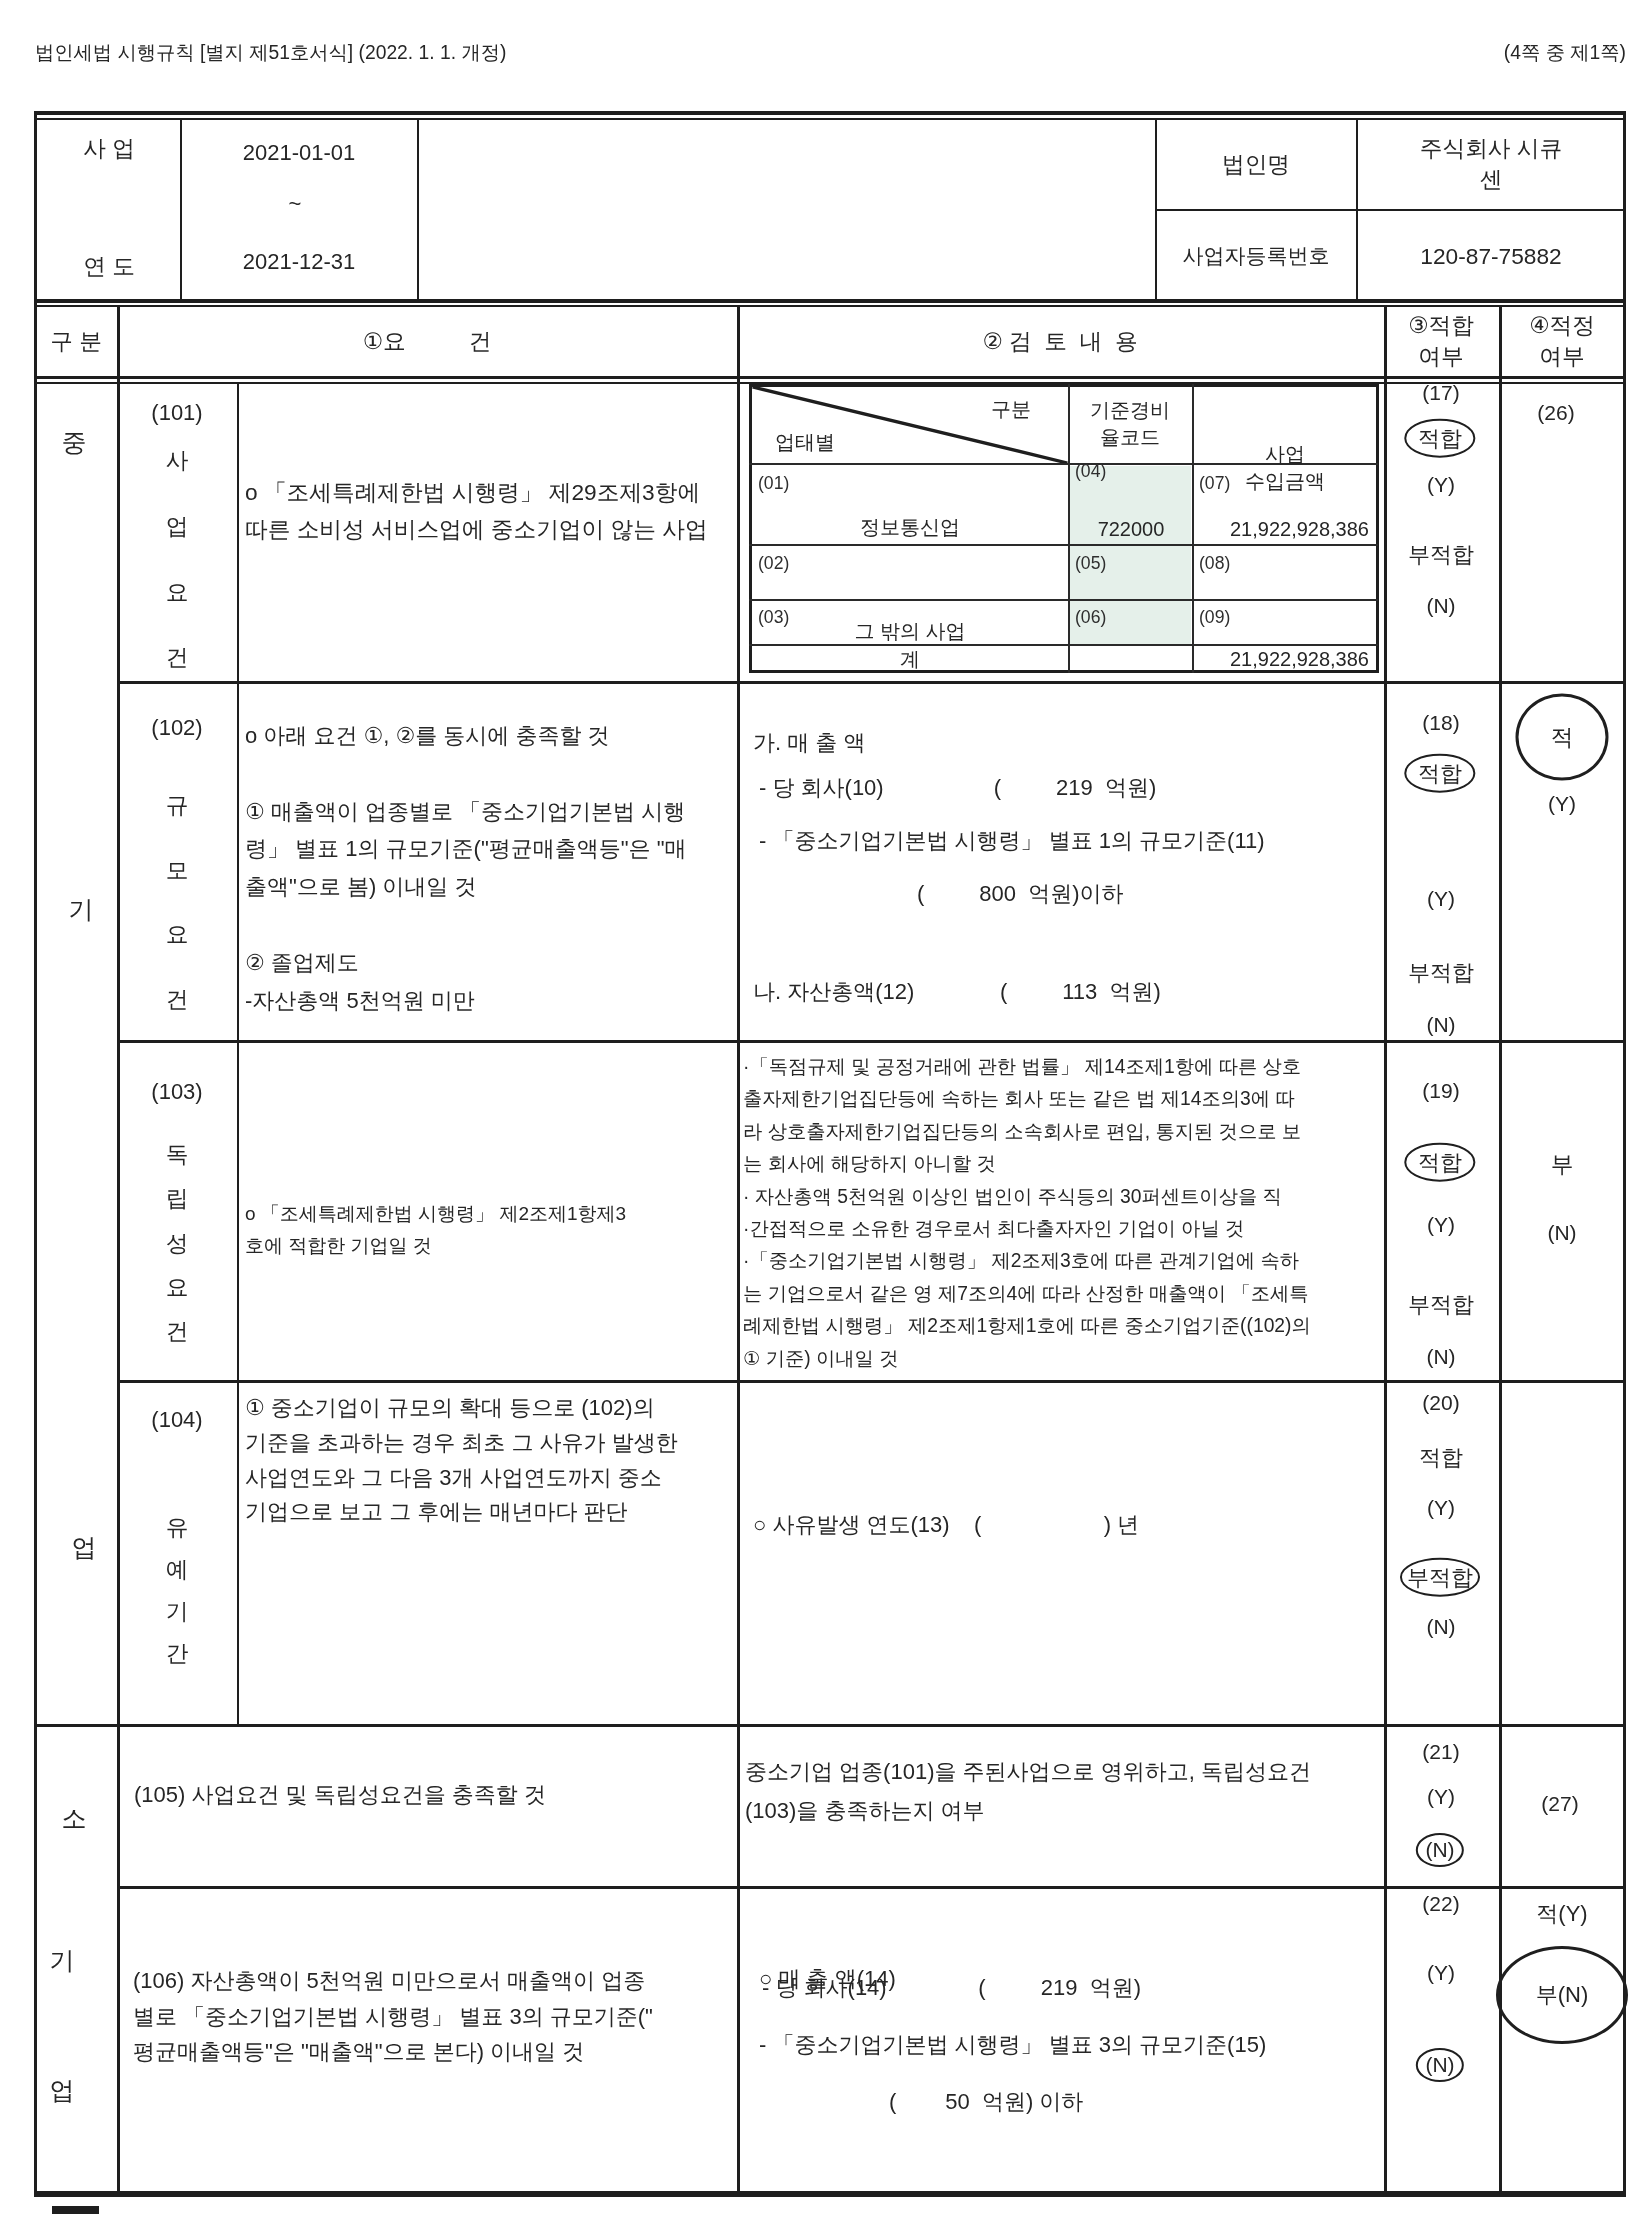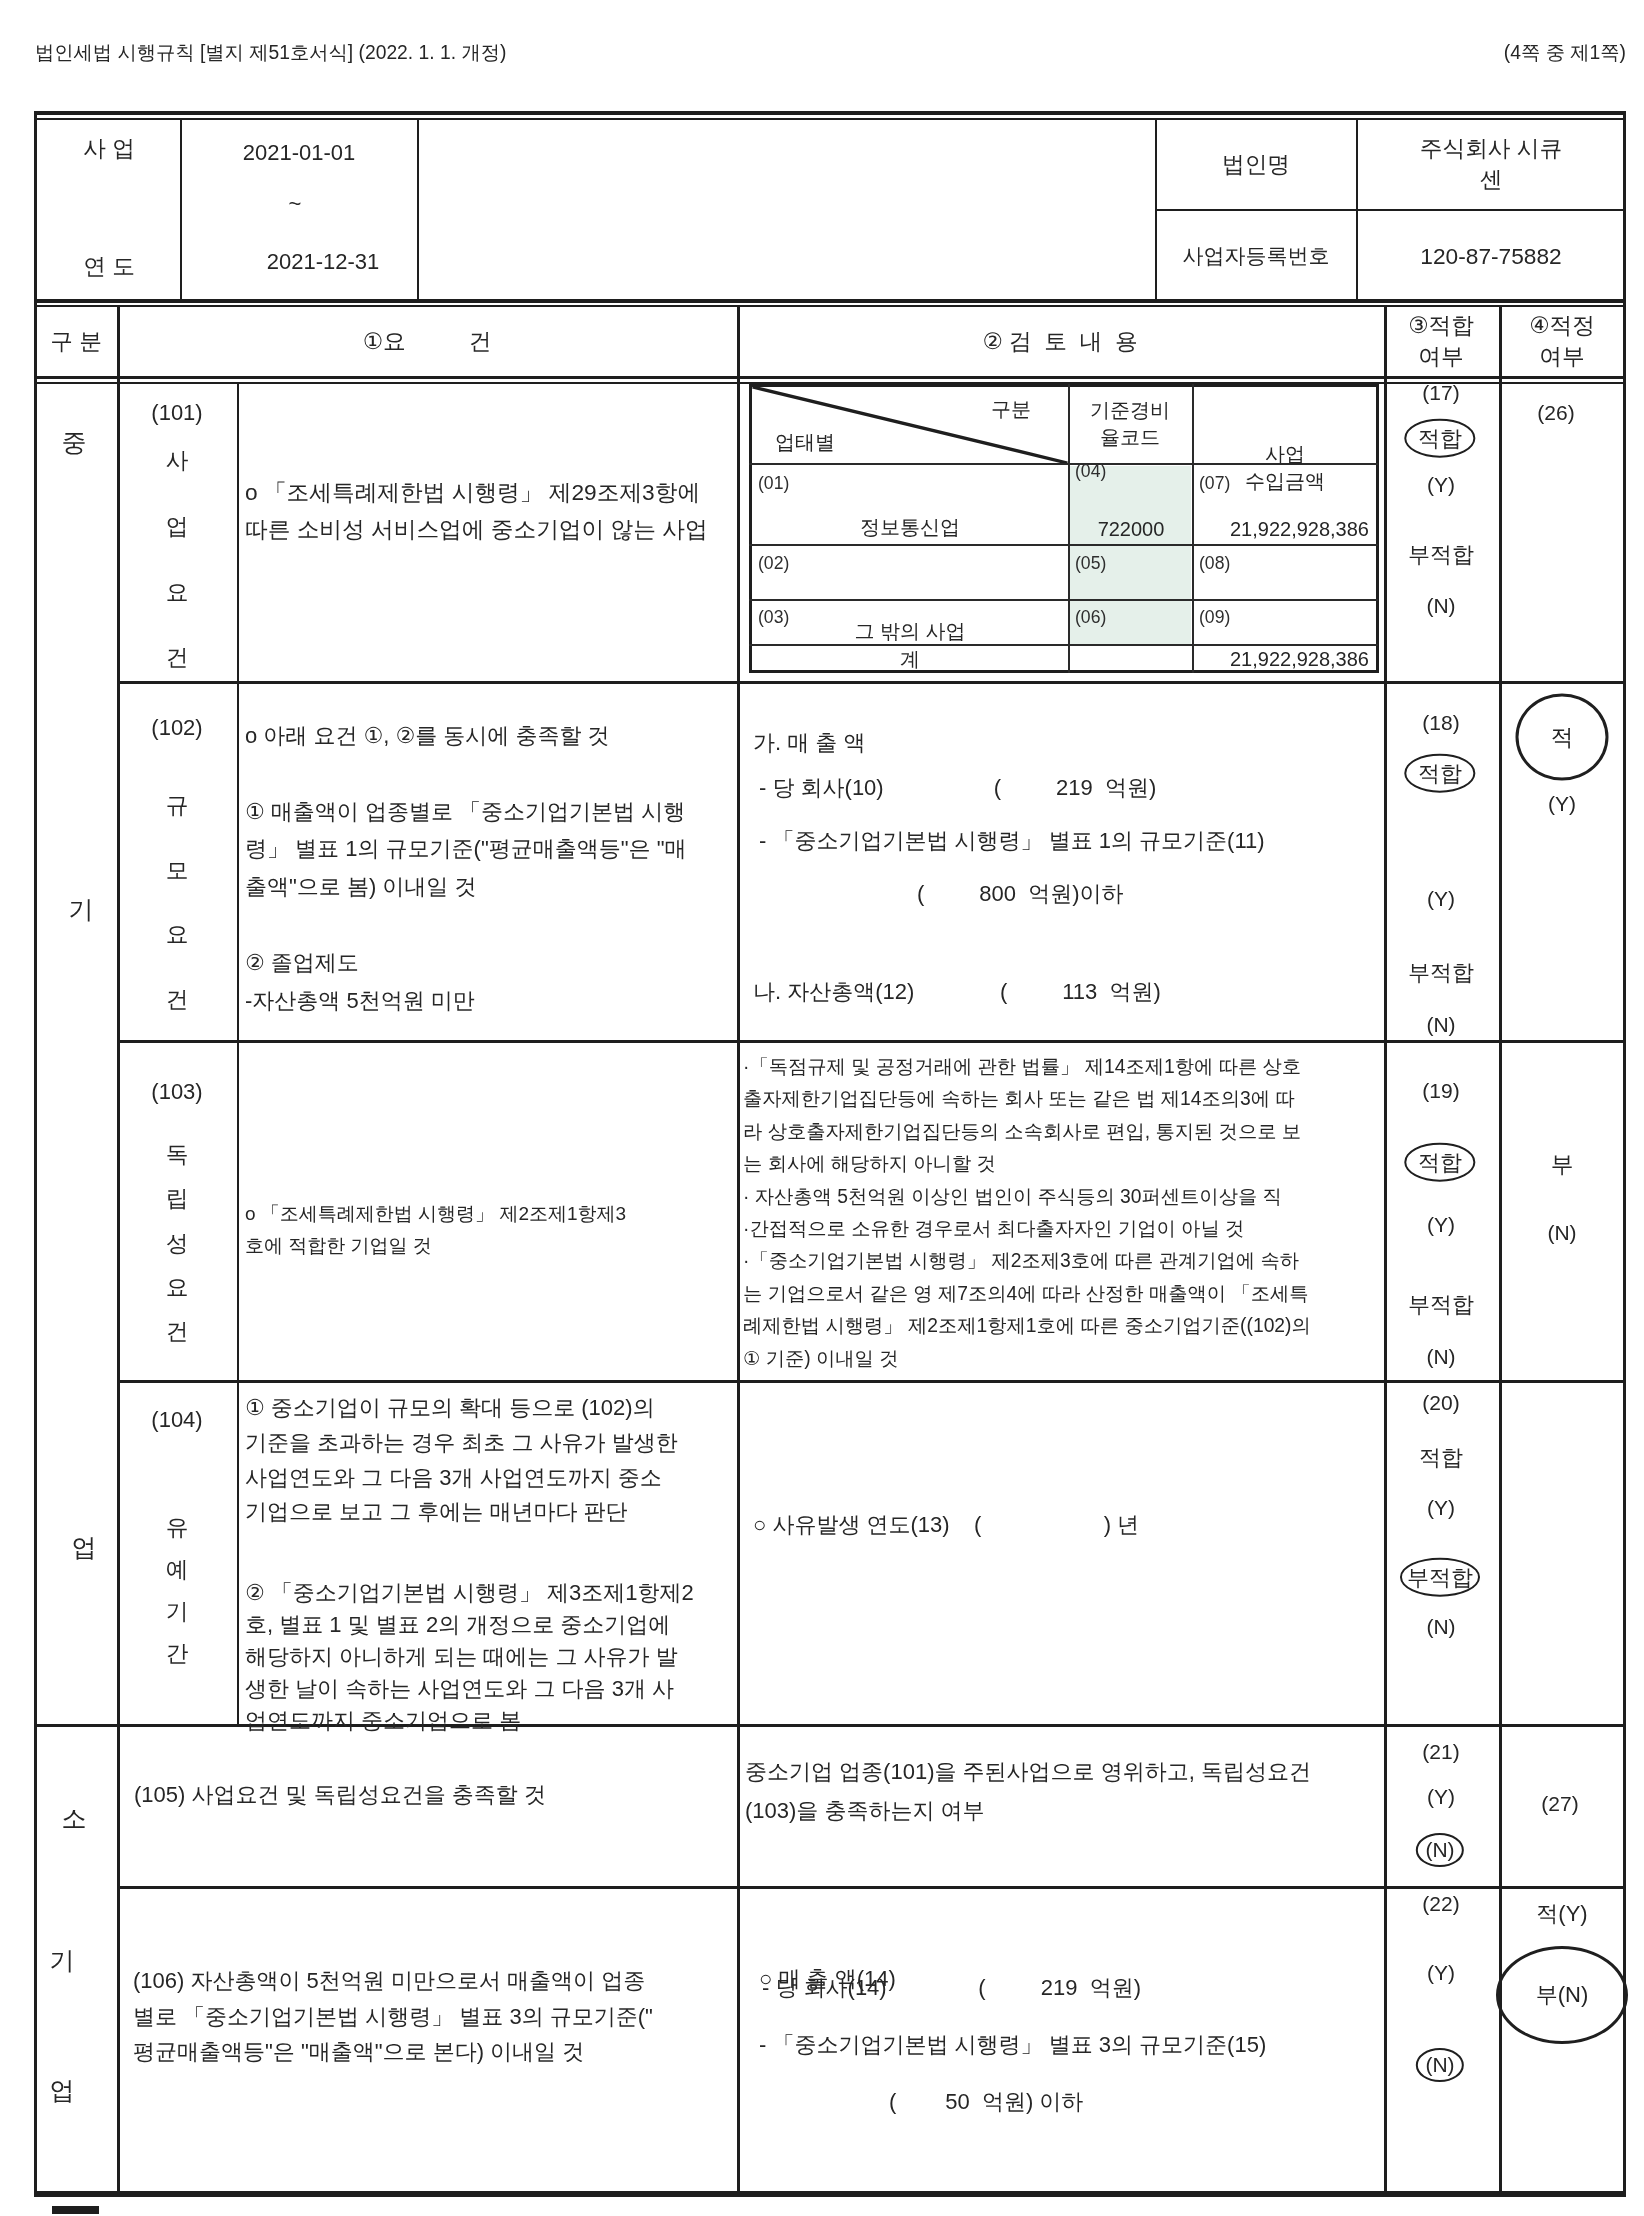--- a/index.html
+++ b/index.html
@@ -41,21 +41,21 @@
   <div class="vl" style="left:417px;top:120px;width:1.7px;height:179px;"></div>
   <div class="vl" style="left:1155px;top:120px;width:1.7px;height:179px;"></div>
   <div class="vl" style="left:1356px;top:120px;width:1.7px;height:179px;"></div>
   <div class="hl" style="left:1155px;top:209px;width:471px;height:1.7px;"></div>
 
   <div class="t c hdr" style="left:109px;top:208px;line-height:2.6;">사  업
 
 연  도</div>
   <div class="t c" style="left:299px;top:153px;font-size:22px;">2021-01-01</div>
   <div class="t c" style="left:295px;top:204px;font-size:22px;">~</div>
-  <div class="t c" style="left:299px;top:262px;font-size:22px;margin-left:24px;">2021-12-31</div>
+  <div class="t c" style="left:299px;top:262px;font-size:22px;">2021-12-31</div>
   <div class="t c hdr" style="left:1256px;top:164px;">법인명</div>
   <div class="t c hdr" style="left:1491px;top:164px;">주식회사 시큐센</div>
   <div class="t c" style="left:1256px;top:256px;font-size:21px;">사업자등록번호</div>
   <div class="t c hdr" style="left:1491px;top:256px;">120-87-75882</div>
 
   <div class="hl" style="left:34px;top:299px;width:1592px;height:4.2px;"></div>
   <div class="hl" style="left:34px;top:305px;width:1592px;height:1.7px;"></div>
 
   <div class="vl" style="left:117px;top:307px;width:2.5px;height:1888px;"></div>
   <div class="vl" style="left:237px;top:382px;width:1.7px;height:1342px;"></div>
@@ -203,25 +203,20 @@
 
   <div class="t c" style="left:177px;top:1420px;font-size:22px;">(104)</div>
   <div class="t c" style="left:177px;top:1590px;font-size:22.7px;line-height:1.85;">유
 예
 기
 간</div>
   <div class="t" style="left:245px;top:1391px;width:488px;font-size:22px;line-height:1.58;">① 중소기업이 규모의 확대 등으로 (102)의
 기준을 초과하는 경우 최초 그 사유가 발생한
 사업연도와 그 다음 3개 사업연도까지 중소
 기업으로 보고 그 후에는 매년마다 판단</div>
-  <div class="t" style="left:245px;top:1577px;width:488px;font-size:22px;line-height:1.45;">② 「중소기업기본법 시행령」 제3조제1항제2
-호, 별표 1 및 별표 2의 개정으로 중소기업에
-해당하지 아니하게 되는 때에는 그 사유가 발
-생한 날이 속하는 사업연도와 그 다음 3개 사
-업연도까지 중소기업으로 봄</div>
   <div class="t pre" style="left:753px;top:1510px;font-size:22px;">○ 사유발생 연도(13)    (                    ) 년</div>
 
   <div class="t c" style="left:1441px;top:1403px;font-size:21px;">(20)</div>
   <div class="t c" style="left:1441px;top:1458px;font-size:22px;">적합</div>
   <div class="t c" style="left:1441px;top:1508px;font-size:21px;">(Y)</div>
   <div class="t c" style="left:1440px;top:1577px;font-size:22px;"><span class="circ" style="padding:2.5px 5px;">부적합</span></div>
   <div class="t c" style="left:1441px;top:1627px;font-size:21px;">(N)</div>
 
   <div class="t" style="left:134px;top:1777px;width:587px;font-size:22px;line-height:1.6;">(105) 사업요건 및 독립성요건을 충족할 것</div>
   <div class="t" style="left:745px;top:1753px;width:627px;font-size:22px;line-height:1.75;">중소기업 업종(101)을 주된사업으로 영위하고, 독립성요건

